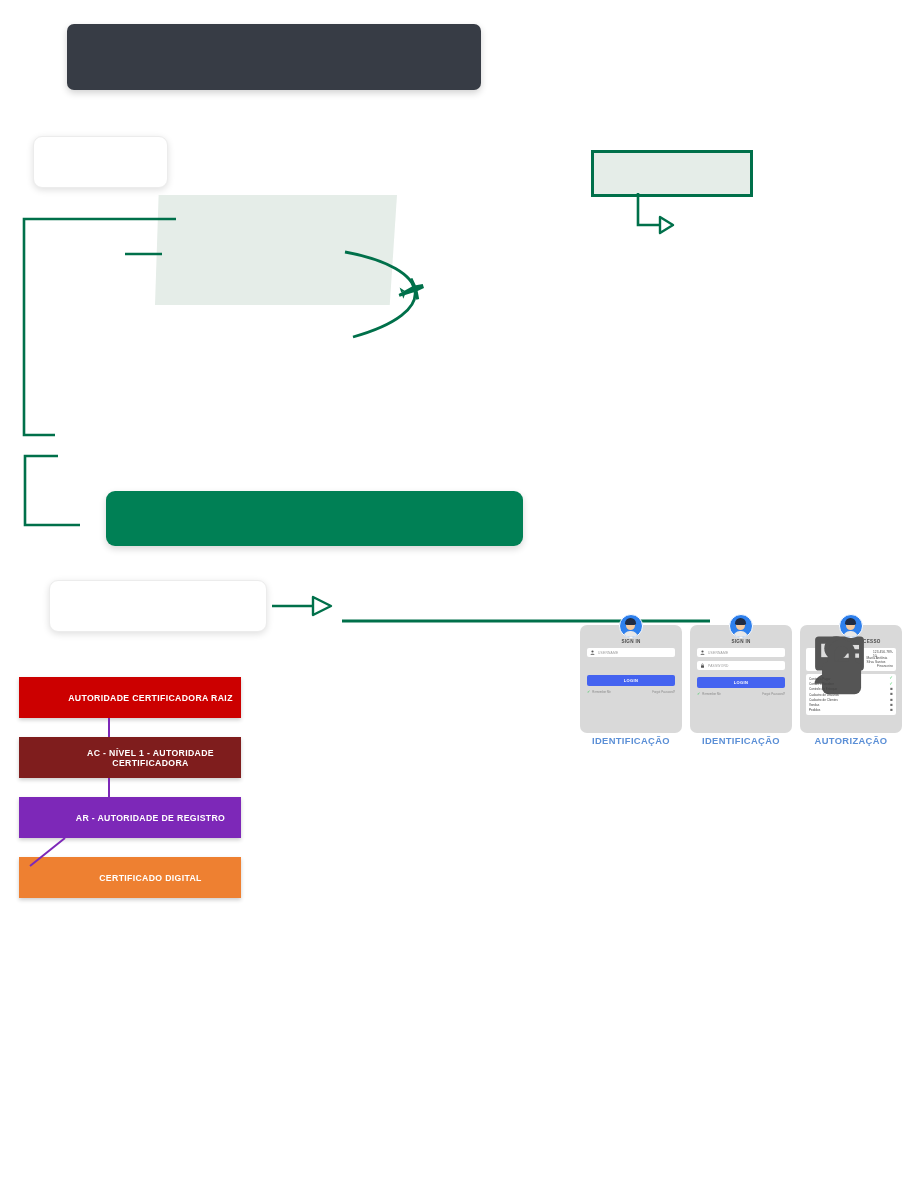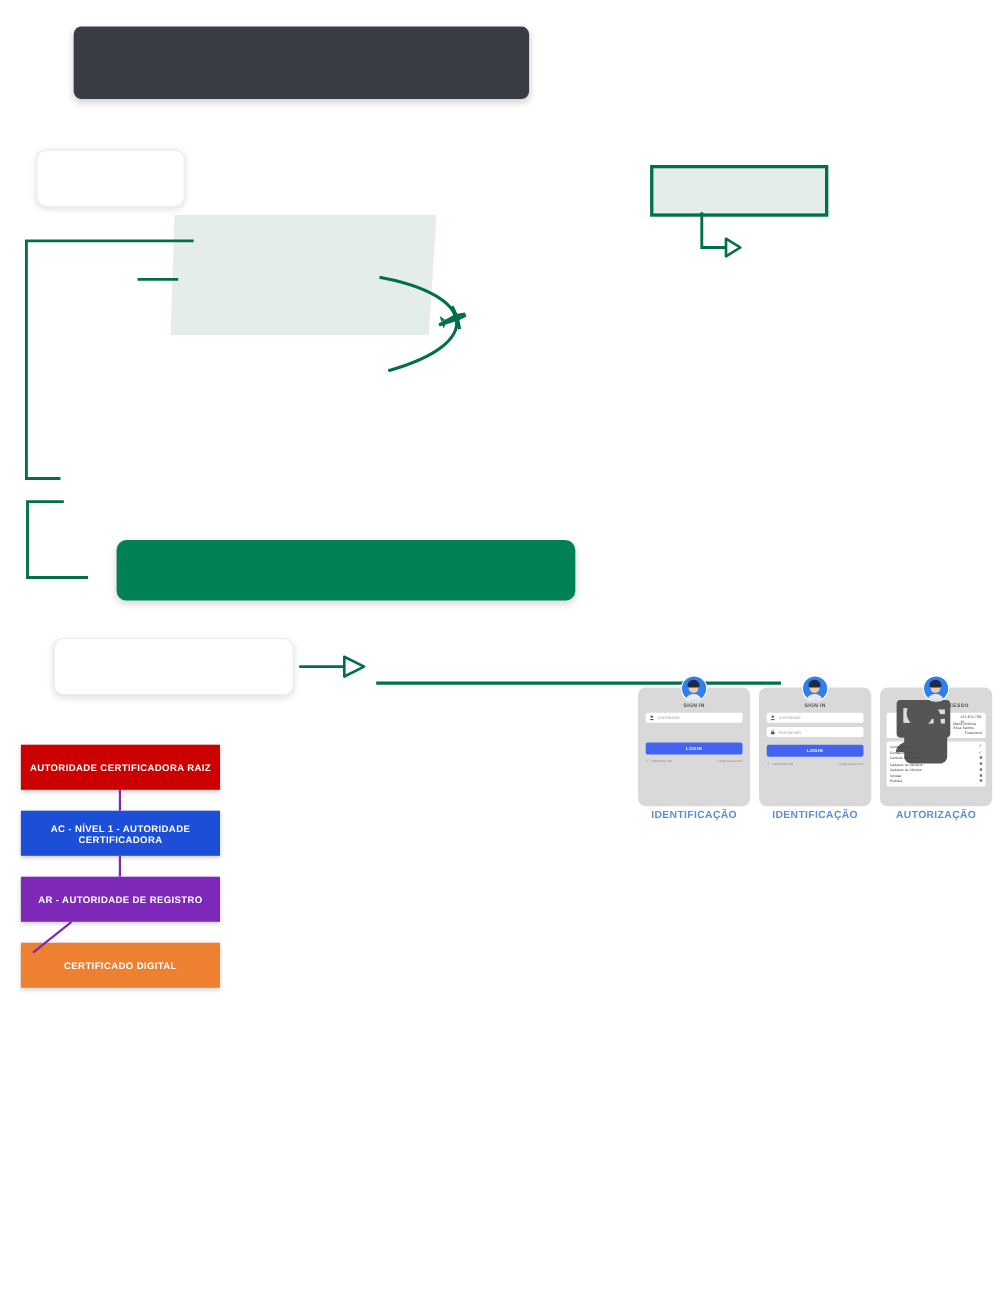--- a/index.html
+++ b/index.html
@@ -53,24 +53,25 @@
 
   
   #pki-stack{left:19px;top:677px;width:181px;}
   .pki-box{
     width:181px;height:41px;
     display:flex;align-items:center;justify-content:center;
     color:#ffffff;font-size:8.7px;font-weight:bold;
     letter-spacing:.35px;text-align:center;
     box-shadow:0 2px 4px rgba(0,0,0,.2);
     position:relative;
+    padding-left:41px;
   }
   .pki-gap{height:19px;}
   #pki-box-0{background:#CC0000;}
-  #pki-box-1{background:#1d4ed8;}
+  #pki-box-1{background:#7f1d1d;}
   #pki-box-2{background:#7D28B8;}
   #pki-box-3{background:#EE8031;justify-content:center;}
 
   
   #acl-row{left:580px;top:617px;width:320px;height:135px;}
   .acl-card{
     position:absolute;top:8px;
     background:#D9D9D9;border-radius:7px;
   }
   #acl-card-0{left:0px;width:102px;height:108px;}

